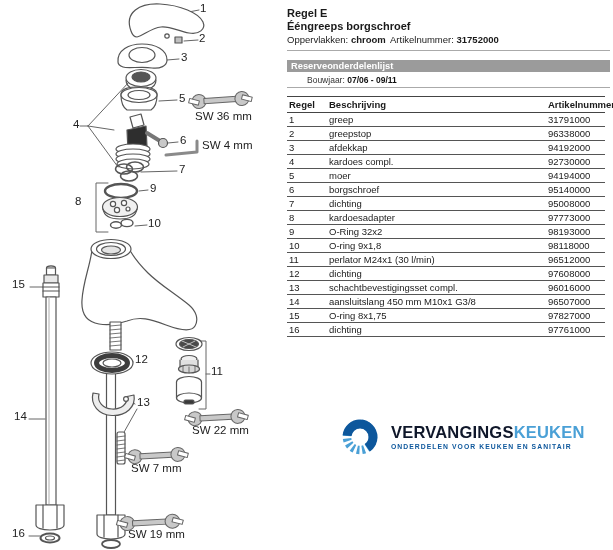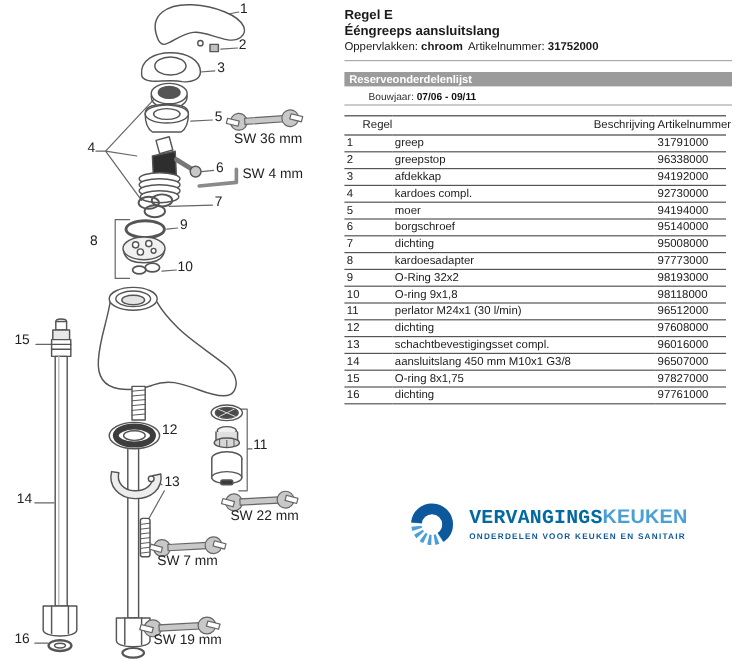--- a/index.html
+++ b/index.html
@@ -15,28 +15,28 @@
   .specs b{font-weight:bold;}
   .spec2{position:absolute;left:390px;top:34px;font-size:9.5px;white-space:nowrap;}
   .hline{position:absolute;height:1px;background:#aaa;}
   .section-bar{position:absolute;left:287px;top:60px;width:323px;height:12px;background:#9b9b9b;
                color:#fff;font-size:9.3px;font-weight:bold;line-height:12px;padding-left:4px;box-sizing:border-box;}
   .bouwjaar{position:absolute;left:287px;top:75px;font-size:8.5px;color:#333;margin-left:20px;}
   .bouwjaar b{color:#111;}
   
   .parts-table{position:absolute;left:287px;top:96px;width:318px;border-collapse:collapse;
                font-size:9.5px;table-layout:fixed;}
-  .parts-table th{text-align:right;font-weight:normal;border-top:1px solid #444;border-bottom:1px solid #444;
+  .parts-table th{text-align:left;font-weight:bold;border-top:1px solid #444;border-bottom:1px solid #444;
                   padding:2px 0 2px 2px;white-space:nowrap;overflow:visible;}
   .parts-table td{border-bottom:1px solid #555;padding:1px 0 1px 2px;height:11px;white-space:nowrap;overflow:visible;}
   
   .logo{position:absolute;left:338px;top:415px;display:flex;align-items:center;}
   .logo-text{margin-left:9px;}
   .logo-word{font-size:16.5px;font-weight:bold;letter-spacing:0.2px;line-height:1;}
-  .logo-word .w1{color:#0369a1;font-family:Liberation Mono, monospace;}
+  .logo-word .w1{color:#0f172a;}
   .logo-word .w2{color:#4aa0d6;}
   .logo-tag{margin-top:3px;font-size:6.8px;font-weight:bold;letter-spacing:1.05px;color:#0d579c;white-space:nowrap;}
 </style>
 </head>
 <body>
 
 <div class="page">
 
   <svg class="diagram-svg" width="285" height="550" viewBox="0 0 285 550">
     <defs>
@@ -214,21 +214,21 @@
   <span class="lbl" style="left:12px;top:279px">15</span>
   <span class="lbl" style="left:12px;top:528px">16</span>
 
   <span class="tool-lbl" style="left:195px;top:111px">SW 36 mm</span>
   <span class="tool-lbl" style="left:202px;top:140px">SW 4 mm</span>
   <span class="tool-lbl" style="left:192px;top:425px">SW 22 mm</span>
   <span class="tool-lbl" style="left:131px;top:463px">SW 7 mm</span>
   <span class="tool-lbl" style="left:128px;top:529px">SW 19 mm</span>
 
   <div class="title">Regel E</div>
-  <div class="subtitle">Ééngreeps aansluitslang</div>
+  <div class="subtitle">Ééngreeps borgschroef</div>
   <div class="specs">
     <span>Oppervlakken:</span>
     <b>chroom</b>
   </div>
   <div class="spec2">
     <span>Artikelnummer:</span>
     <b>31752000</b>
   </div>
   <div class="hline" style="left:287px;top:50px;width:323px"></div>
 

